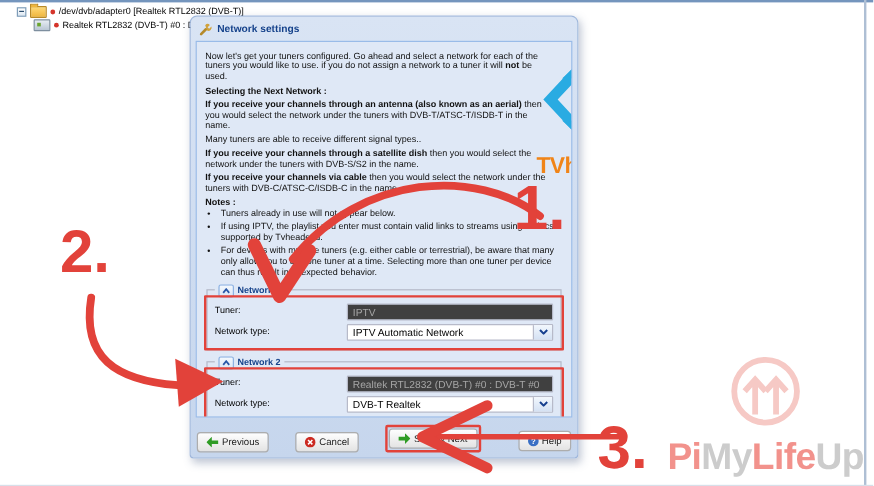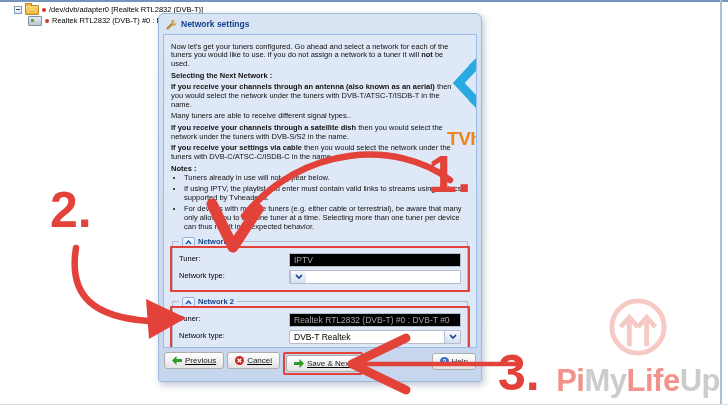--- a/index.html
+++ b/index.html
@@ -44,31 +44,31 @@
   
   .fset{position:relative;border:1px solid #b5b8c8;margin:9px 1px 0;padding:8px 6px 4px;}
   .fset-legend{position:absolute;top:-5px;left:6px;background:var(--body-bg);padding:0 3px;
                display:flex;align-items:center;gap:3px;font-weight:bold;color:var(--title-color);font-size:7.5px;}
   .legend-toggle{width:11px;height:9px;border:1px solid #8db2e3;border-radius:2px;
                  background:linear-gradient(#f4f8fd,#d9e6f6);display:flex;align-items:center;justify-content:center;}
   .frow{display:flex;align-items:center;margin:3px 0;}
   .flabel{width:110px;flex:0 0 auto;color:#000;}
   .ftext{flex:1;height:14px;box-sizing:border-box;border:1px solid #b7bac9;display:flex;align-items:center;
          padding:0 4px;font-size:8.5px;border-radius:1px;}
-  .ftext.disabled{background:#000000;color:#a6a6a6;}
+  .ftext.disabled{background:#404040;color:#a6a6a6;}
   .combo{flex:1;height:14px;box-sizing:border-box;border:1px solid #b7bac9;display:flex;align-items:stretch;
          background:#fff;border-radius:1px;}
   .combo-text{flex:1;display:flex;align-items:center;padding:0 4px;font-size:8.5px;color:#000;}
   .combo-trigger{width:15px;border-left:1px solid #b7bac9;background:linear-gradient(#f2f7fd,#d4e1f3);
                  display:flex;align-items:center;justify-content:center;}
   .red-box{position:absolute;left:-3px;right:-3px;top:4px;bottom:-1px;border:2px solid var(--accent);
            border-radius:1px;pointer-events:none;z-index:5;}
 
   
-  .dlg-footer{position:absolute;left:5px;right:5px;bottom:4px;height:25px;display:flex;align-items:flex-start;gap:3px;text-decoration:underline;}
+  .dlg-footer{position:absolute;left:5px;right:5px;bottom:4px;height:25px;display:flex;align-items:flex-end;gap:22px;}
   .btn{display:inline-flex;align-items:center;gap:3px;font-size:8px;color:#222;padding:3px 7px;
        background:linear-gradient(#fefefe,#e3e3e3);border:1px solid #adadad;border-radius:3px;white-space:nowrap;}
   .help-wrap{margin-left:auto;}
   .red-btn-wrap{display:inline-flex;border:2px solid var(--accent);border-radius:2px;padding:1px;}
 
   
   .anno{position:absolute;inset:0;z-index:20;pointer-events:none;}
   .anno-num{position:absolute;z-index:21;color:var(--accent);font-weight:bold;line-height:1;pointer-events:none;}
   .n1{left:428px;top:148px;font-size:52px;}
   .n2{left:50px;top:185px;font-size:50px;}
@@ -124,21 +124,21 @@
         </svg>
         <div class="tvh-text">TVheadend</div>
       </div>
 
       <div class="narrow">
         <p><span>Now let's get your tuners configured. Go ahead and select a network for each of the tuners you would like to use. if you do not assign a network to a tuner it will </span><b>not</b><span> be used.</span></p>
         <div class="sel-heading">Selecting the Next Network :</div>
         <p><b>If you receive your channels through an antenna (also known as an aerial)</b><span> then you would select the network under the tuners with DVB-T/ATSC-T/ISDB-T in the name.</span></p>
         <p>Many tuners are able to receive different signal types..</p>
         <p><b>If you receive your channels through a satellite dish</b><span> then you would select the network under the tuners with DVB-S/S2 in the name.</span></p>
-        <p><b>If you receive your settings via cable</b><span> then you would select the network under the tuners with DVB-C/ATSC-C/ISDB-C in the name.</span></p>
+        <p><b>If you receive your channels via cable</b><span> then you would select the network under the tuners with DVB-C/ATSC-C/ISDB-C in the name.</span></p>
       </div>
 
       <div class="notes-head">Notes :</div>
       <ul class="notes-list">
         <li>Tuners already in use will not appear below.</li>
         <li>If using IPTV, the playlist you enter must contain valid links to streams using codecs supported by Tvheadend.</li>
         <li>For devices with multiple tuners (e.g. either cable or terrestrial), be aware that many only allow you to use one tuner at a time. Selecting more than one tuner per device can thus result in unexpected behavior.</li>
       </ul>
 
       <div class="fset">
@@ -150,20 +150,21 @@
           </span>
           <span>Network 1</span>
         </div>
         <div class="frow">
           <span class="flabel">Tuner:</span>
           <span class="ftext disabled">IPTV</span>
         </div>
         <div class="frow">
           <span class="flabel">Network type:</span>
           <span class="combo">
+            <span class="combo-text">IPTV Automatic Network</span>
             <span class="combo-trigger">
               <svg width="8" height="5" viewBox="0 0 8 5">
                   <path d="M1 1 L4 4 L7 1" stroke="#17408f" stroke-width="1.7" fill="none"></path>
                 </svg>
             </span>
           </span>
         </div>
         <div class="red-box"></div>
       </div>
 

